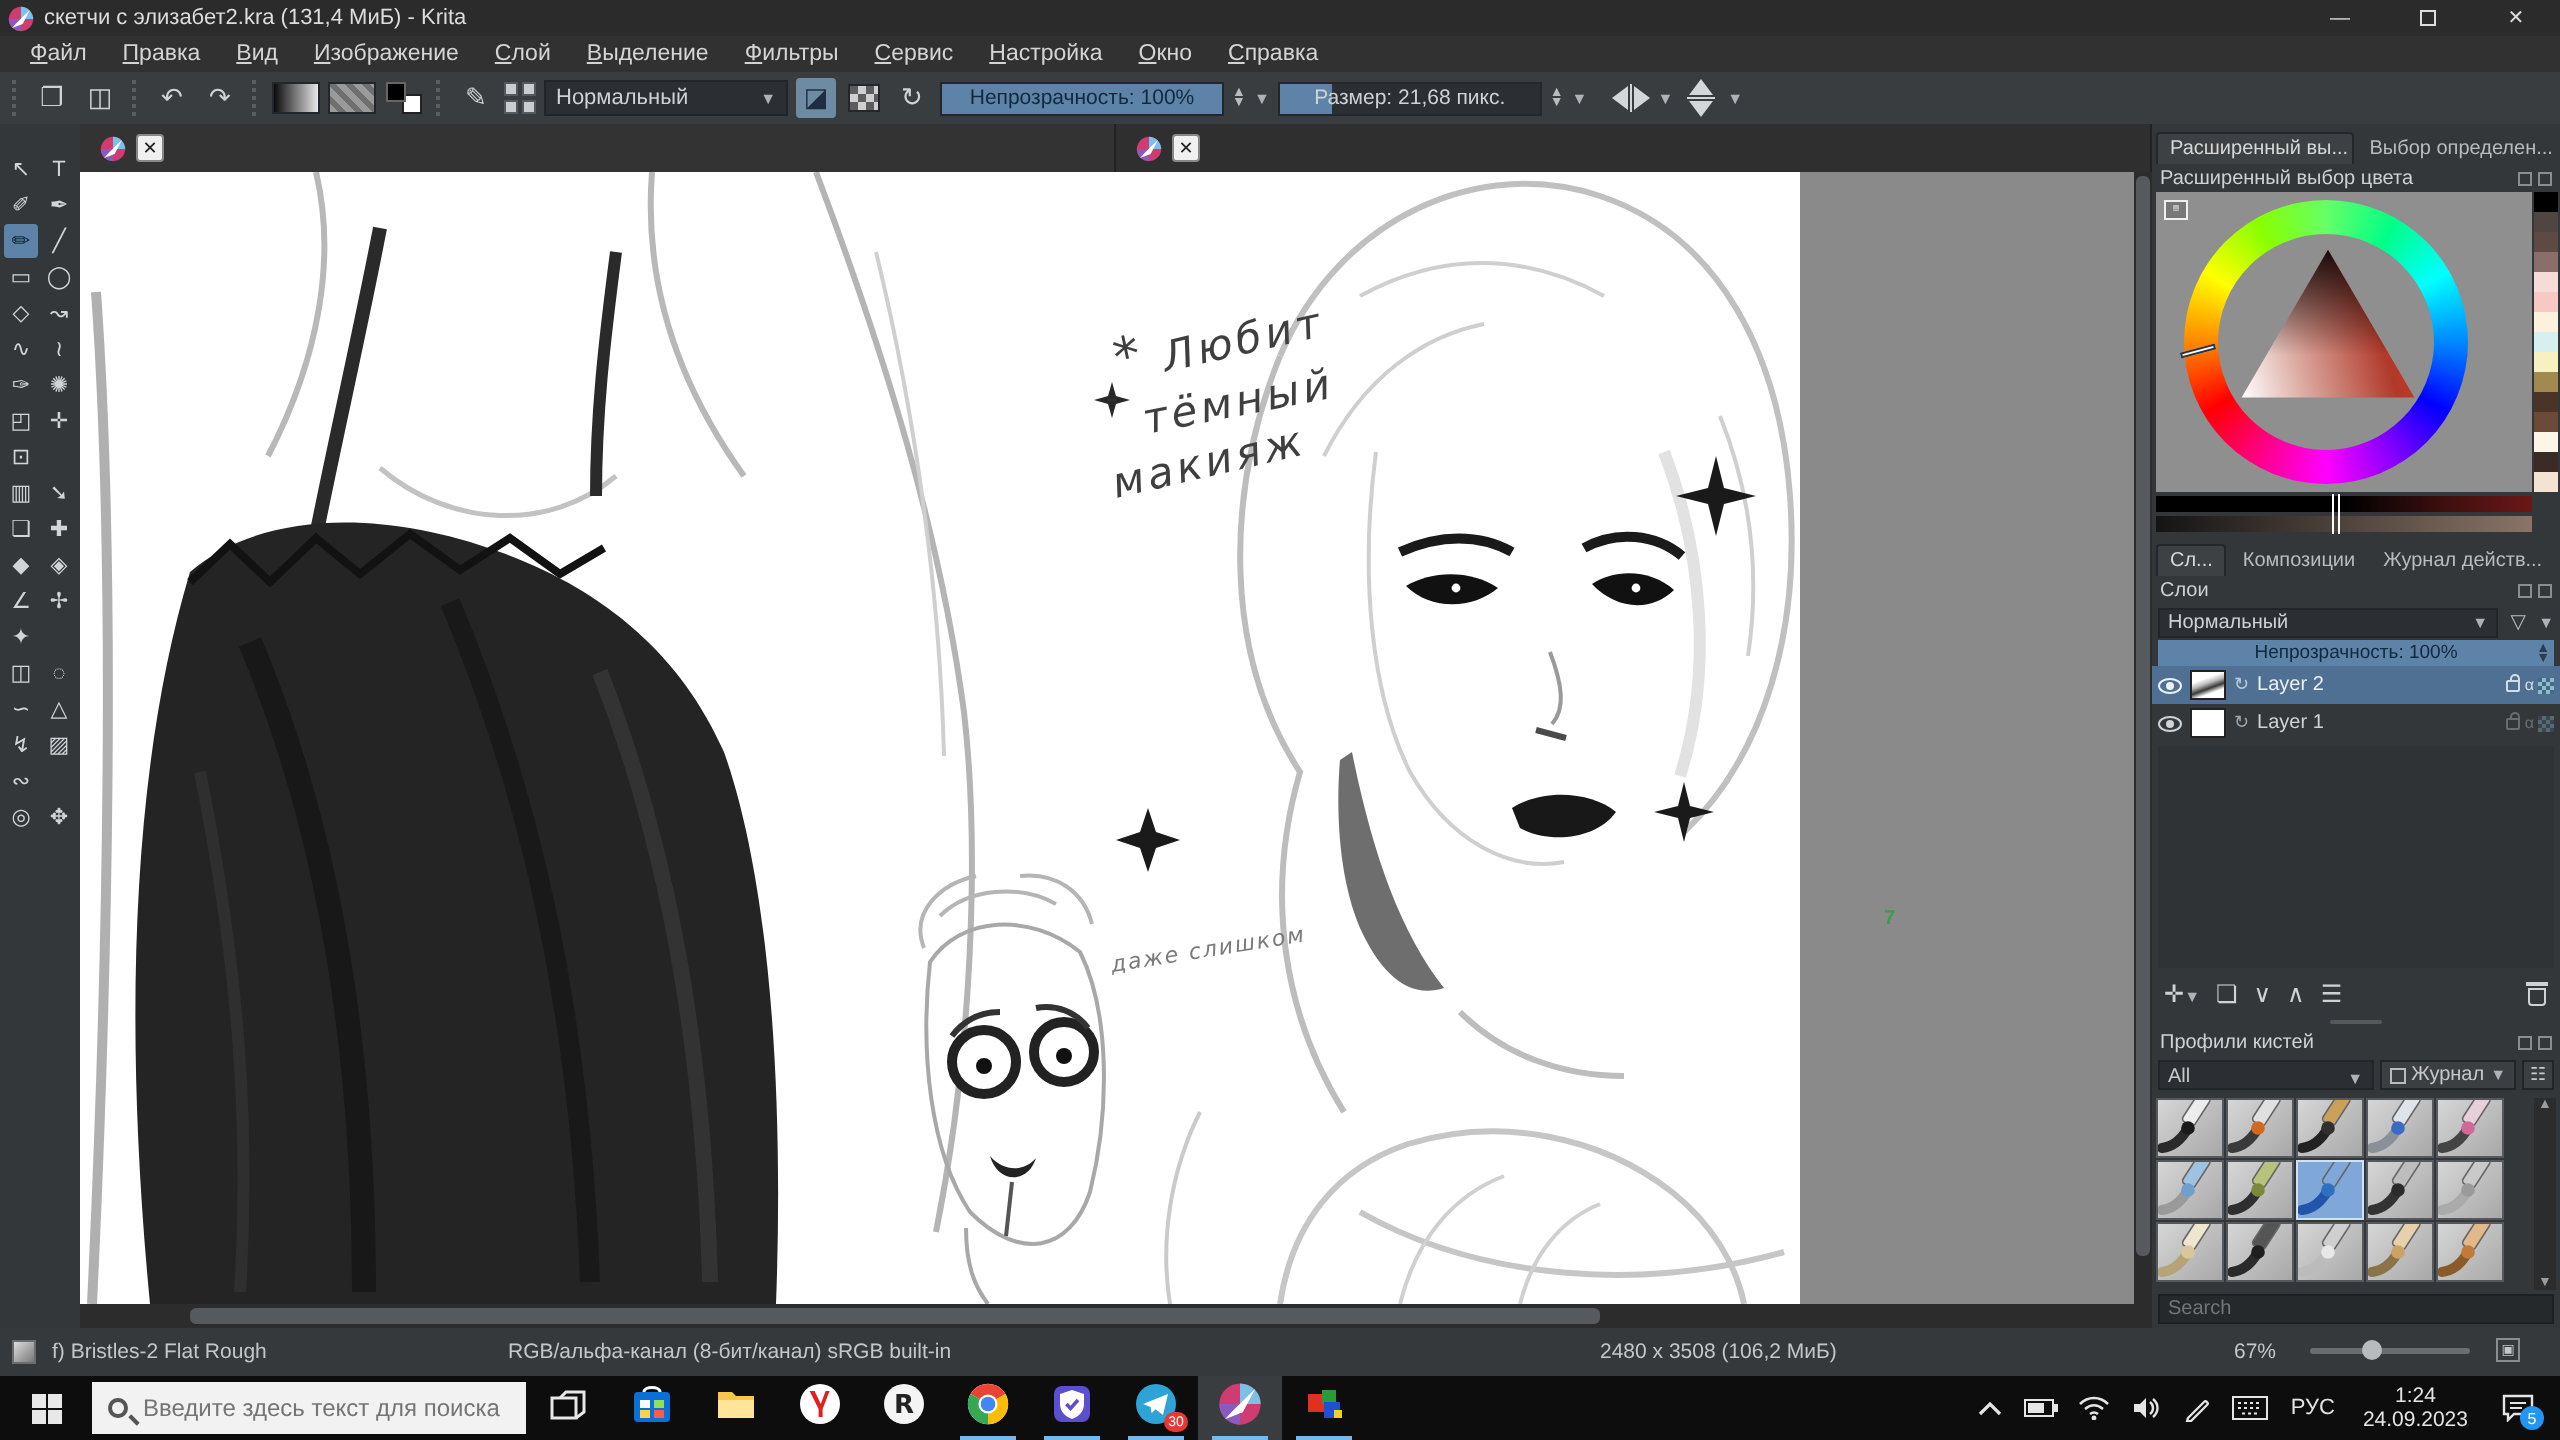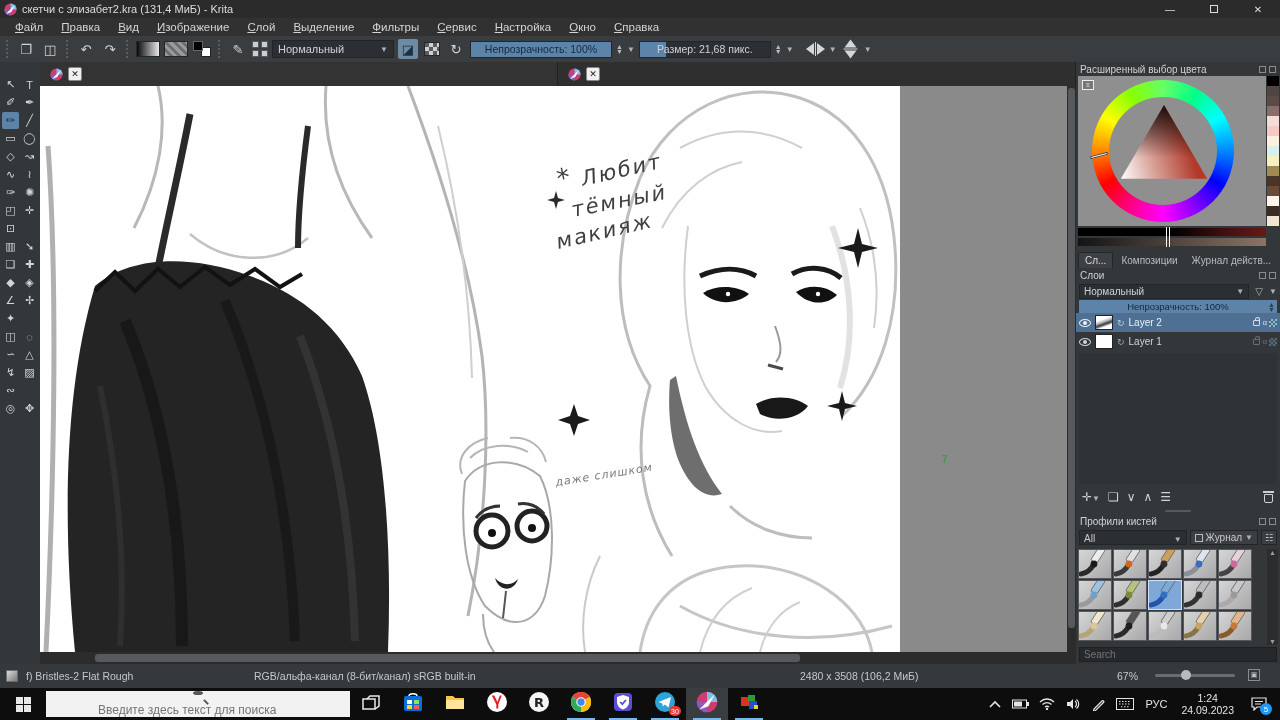--- a/index.html
+++ b/index.html
@@ -158,21 +158,21 @@
   #sb-slider { position:absolute; left:1155px; top:10px; width:80px; height:3px; background:#6a6d70; border-radius:2px; }
   #sb-slider .knob { position:absolute; left:26px; top:-4px; width:10px; height:10px; background:#b8bbbe; border-radius:50%; }
   #sb-mini { position:absolute; left:1248px; top:5px; width:12px; height:12px; border:1px solid #8a8d90; font-size:7px;
              display:flex; align-items:center; justify-content:center; }
   
   #taskbar { position:absolute; left:0; top:688px; width:1280px; height:32px; background:#0d0d0e;
              display:flex; align-items:center; }
   #start-btn { width:46px; height:32px; display:flex; align-items:center; justify-content:center; }
   .win-logo { display:grid; grid-template-columns:7px 7px; grid-template-rows:7px 7px; gap:1px; }
   .win-logo span { background:#e8e8e8; }
-  #tb-search { width:304px; height:26px; background:#f2f2f2; display:flex; align-items:center; gap:8px; padding:0 8px;flex-direction:column; }
+  #tb-search { width:217px; height:26px; background:#f2f2f2; display:flex; align-items:center; gap:8px; padding:0 8px; }
   #tb-search input { border:none; background:transparent; font-size:12px; color:#444; width:200px; outline:none;
                      font-family:"Liberation Sans",sans-serif; }
   .mag { width:10px; height:10px; border:2px solid #555; border-radius:50%; position:relative; }
   .mag::after { content:""; position:absolute; left:8px; top:8px; width:6px; height:2px; background:#555; transform:rotate(45deg); }
   .tb-app { position:relative; width:42px; height:32px; display:flex; align-items:center; justify-content:center; }
   .tb-app.active { background:#3a3d40; }
   .tb-app .underline { position:absolute; left:7px; right:7px; bottom:0; height:2px; background:#76b9ed; }
   .tb-app .badge { position:absolute; right:5px; bottom:4px; min-width:12px; height:10px; background:#e53935; color:#fff;
                    font-size:7px; border-radius:5px; display:flex; align-items:center; justify-content:center; padding:0 2px; }
   #tray { margin-left:auto; display:flex; align-items:center; gap:2px; padding-right:4px; color:#e4e4e4; }
@@ -462,20 +462,24 @@
       <div id="vscroll">
           <div class="thumb"></div>
         </div>
     </div>
     <div id="hscroll">
         <div class="thumb"></div>
       </div>
   </div>
 
   <div id="rightpanel">
+    <div class="dock-tabs">
+      <div class="dock-tab on">Расширенный вы...</div>
+      <div class="dock-tab">Выбор определен...</div>
+    </div>
     <div class="dock-header">
       <span>Расширенный выбор цвета</span>
       <span class="mini">
           <b></b>
           <b></b>
         </span>
     </div>
     <div id="selector">
       <div class="list-ic">≡</div>
       <div id="wheel">

